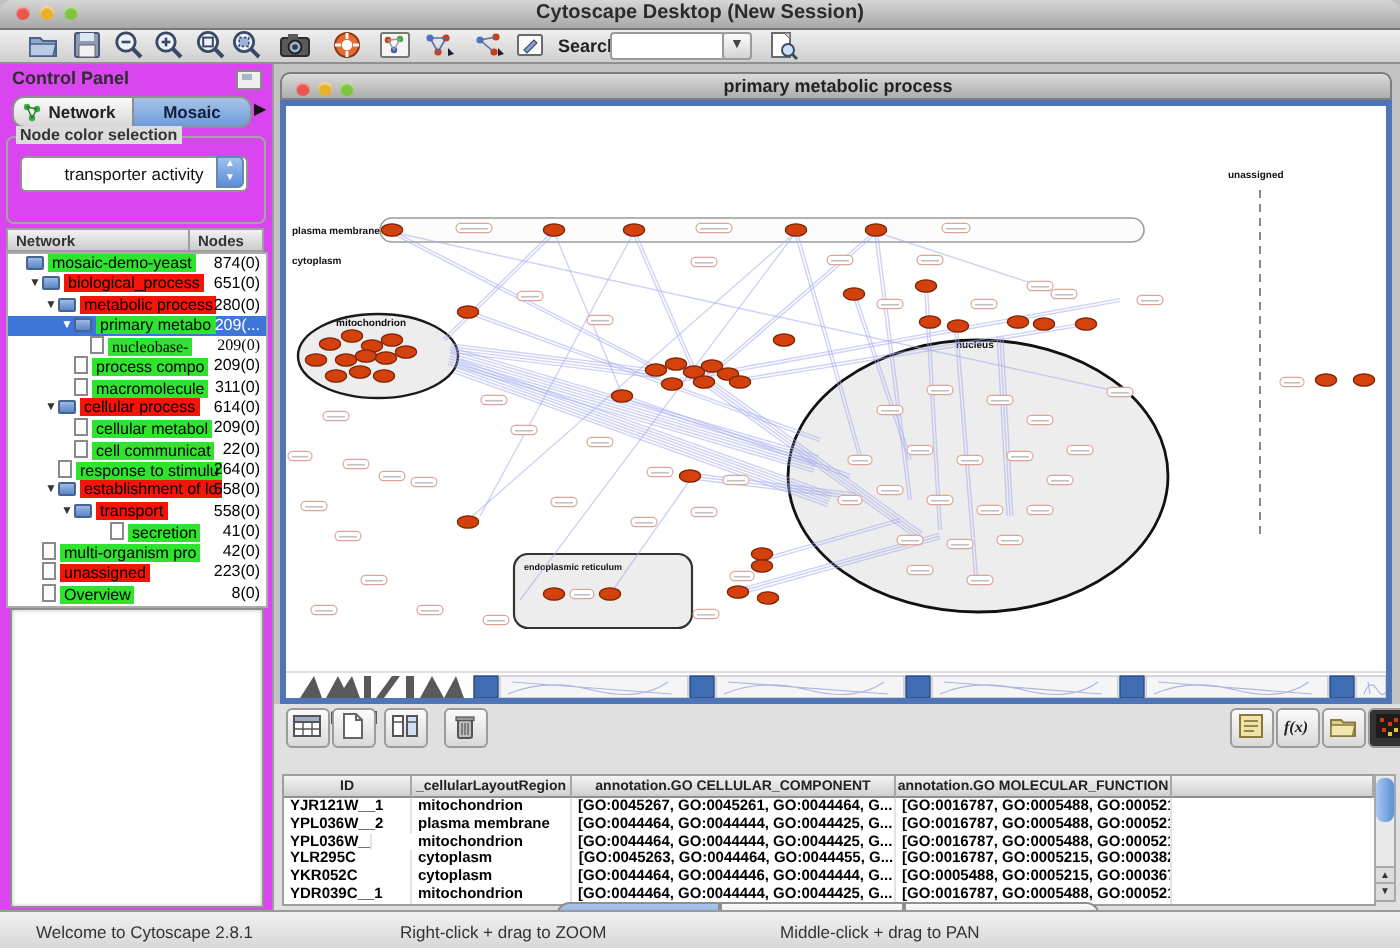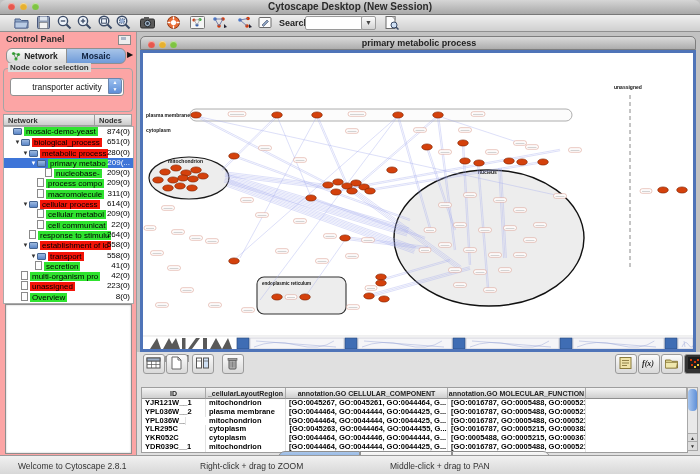--- a/index.html
+++ b/index.html
@@ -17,21 +17,21 @@
 
   #toolbar{left:0;top:15px;width:700px;height:16px;
     background:linear-gradient(#efefef,#cfcfcf);border-bottom:1px solid #909090;}
   .tbi{top:15px;width:17px;height:15px;cursor:pointer;}
   #search-label{top:18px;font-size:9px;color:#222;font-weight:bold;}
   #search-combo{top:16px;width:56px;height:12px;background:#fff;border:1px solid #9a9a9a;border-radius:2px;}
   #search-arrow-btn{top:16px;width:13px;height:12px;background:linear-gradient(#fdfdfd,#d3d3d3);
     border:1px solid #9a9a9a;border-radius:2px;font-size:7px;text-align:center;line-height:12px;color:#444;}
 
   
-  #control-panel{left:0;top:32px;width:136px;height:423px;background:#fca5a5;border-right:1px solid #9b9b9b;}
+  #control-panel{left:0;top:32px;width:136px;height:423px;background:#d946ef;border-right:1px solid #9b9b9b;}
   #cp-title{left:6px;top:2px;font-size:9px;font-weight:bold;color:#2d2d2d;}
   .float-ico{width:11px;height:8px;border:1px solid #8a8a8a;background:#eee;}
   .float-ico:before{content:"";position:absolute;left:2px;top:1px;width:5px;height:3px;background:#aab6c8;}
 
   .cp-tab{top:16px;height:14px;font-size:8.5px;font-weight:bold;color:#222;text-align:center;
     line-height:14px;border:1px solid #8f8f8f;background:linear-gradient(#fafafa,#d8d8d8);}
   .cp-tab.sel{background:linear-gradient(#a7c4e8,#6f9bd9);color:#10223f;}
   #tab-more{top:18px;font-size:8px;color:#111;}
 
   #nc-group{left:3px;top:36px;width:128px;height:42px;border:1px solid #a5a5a5;border-radius:4px;}
@@ -215,30 +215,30 @@
     <div id="select-nodes-box" class="abs">✓</div>
     <div id="select-nodes-label" class="abs">Select nodes</div>
 
     <div class="tree-hdr abs" style="left:3px;width:92px;">Network</div>
     <div class="tree-hdr abs" style="left:95px;width:37px;border-left:none;">Nodes</div>
     <div id="tree-box" class="abs">
         <div class="trow" style="padding-left: 2px;"><span class="tarrow"></span><span class="tico folder"></span><span class="tlabel green">mosaic-demo-yeast</span><span class="tcount">874(0)</span></div>
         <div class="trow" style="padding-left: 10px;"><span class="tarrow">▼</span><span class="tico folder"></span><span class="tlabel red">biological_process</span><span class="tcount">651(0)</span></div>
         <div class="trow" style="padding-left: 18px;"><span class="tarrow">▼</span><span class="tico folder"></span><span class="tlabel red">metabolic process</span><span class="tcount">280(0)</span></div>
         <div class="trow sel" style="padding-left: 26px;"><span class="tarrow">▼</span><span class="tico folder"></span><span class="tlabel green">primary metabo</span><span class="tcount">209(...</span></div>
-        <div class="trow" style="padding-left: 34px;"><span class="tarrow"></span><span class="tico leaf"></span><span class="tlabel green">nucleobase-</span><span class="tcount">209(0)</span></div>
+        <div class="trow" style="padding-left: 34px; font-family: Liberation Serif, serif;"><span class="tarrow"></span><span class="tico leaf"></span><span class="tlabel green">nucleobase-</span><span class="tcount">209(0)</span></div>
         <div class="trow" style="padding-left: 26px;"><span class="tarrow"></span><span class="tico leaf"></span><span class="tlabel green">process compo</span><span class="tcount">209(0)</span></div>
         <div class="trow" style="padding-left: 26px;"><span class="tarrow"></span><span class="tico leaf"></span><span class="tlabel green">macromolecule</span><span class="tcount">311(0)</span></div>
         <div class="trow" style="padding-left: 18px;"><span class="tarrow">▼</span><span class="tico folder"></span><span class="tlabel red">cellular process</span><span class="tcount">614(0)</span></div>
         <div class="trow" style="padding-left: 26px;"><span class="tarrow"></span><span class="tico leaf"></span><span class="tlabel green">cellular metabol</span><span class="tcount">209(0)</span></div>
         <div class="trow" style="padding-left: 26px;"><span class="tarrow"></span><span class="tico leaf"></span><span class="tlabel green">cell communicat</span><span class="tcount">22(0)</span></div>
         <div class="trow" style="padding-left: 18px;"><span class="tarrow"></span><span class="tico leaf"></span><span class="tlabel green">response to stimulu</span><span class="tcount">264(0)</span></div>
         <div class="trow" style="padding-left: 18px;"><span class="tarrow">▼</span><span class="tico folder"></span><span class="tlabel red">establishment of lo</span><span class="tcount">558(0)</span></div>
         <div class="trow" style="padding-left: 26px;"><span class="tarrow">▼</span><span class="tico folder"></span><span class="tlabel red">transport</span><span class="tcount">558(0)</span></div>
-        <div class="trow" style="padding-left: 24px;"><span class="tarrow"></span><span class="tico leaf"></span><span class="tlabel green">secretion</span><span class="tcount">41(0)</span></div>
+        <div class="trow" style="padding-left: 44px;"><span class="tarrow"></span><span class="tico leaf"></span><span class="tlabel green">secretion</span><span class="tcount">41(0)</span></div>
         <div class="trow" style="padding-left: 10px;"><span class="tarrow"></span><span class="tico leaf"></span><span class="tlabel green">multi-organism pro</span><span class="tcount">42(0)</span></div>
         <div class="trow" style="padding-left: 10px;"><span class="tarrow"></span><span class="tico leaf"></span><span class="tlabel red">unassigned</span><span class="tcount">223(0)</span></div>
         <div class="trow" style="padding-left: 10px;"><span class="tarrow"></span><span class="tico leaf"></span><span class="tlabel green">Overview</span><span class="tcount">8(0)</span></div>
       </div>
 
     <div id="birdseye" class="abs"></div>
   </div>
 
   <div id="net-win" class="abs">
     <div id="net-titlebar" class="abs">

